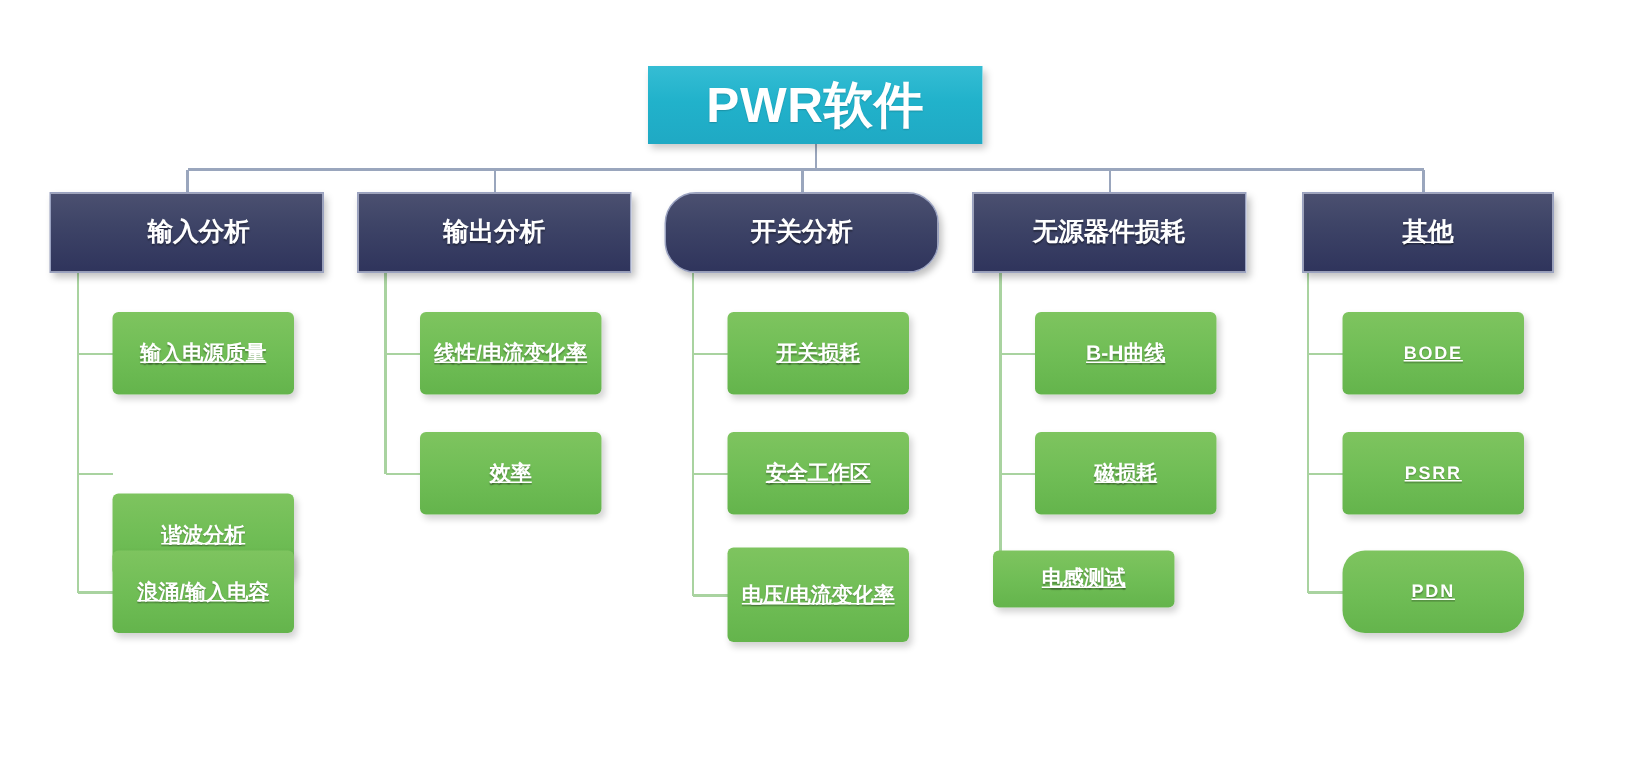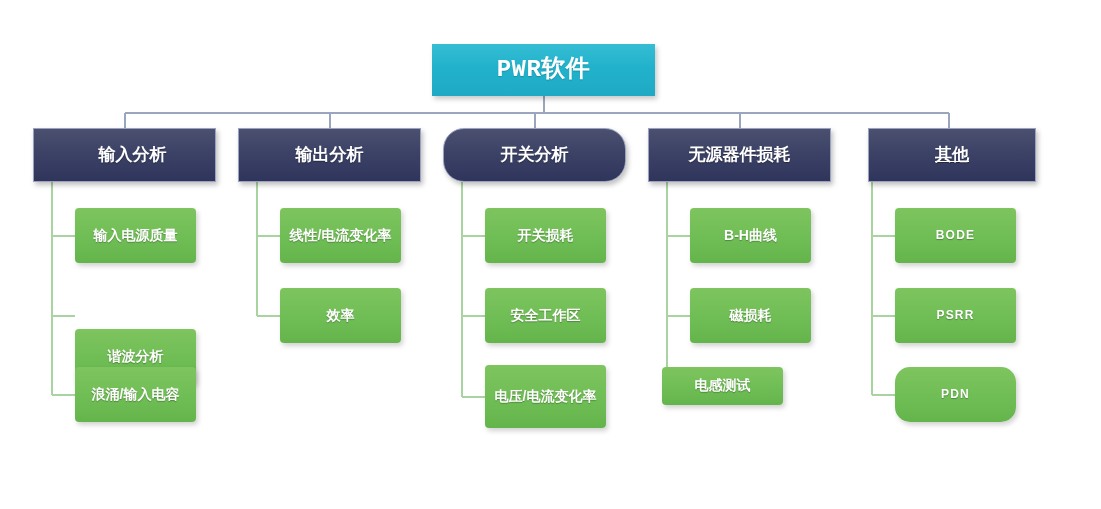--- a/index.html
+++ b/index.html
@@ -32,43 +32,43 @@
     display: flex;
     align-items: center;
     justify-content: center;
     text-align: center;
     color: #ffffff;
     line-height: 1.25;
     z-index: 2;
   }
   .node-root {
     background: linear-gradient(180deg, #35bdd4 0%, #21b2cb 45%, #1fa9c4 100%);
-    font-size: 24px;
+    font-size: 33px;
     font-weight: bold;
     letter-spacing: 0.5px;
     box-shadow: 2px 3px 5px rgba(0,0,0,0.22);
     text-shadow: 0 1px 1px rgba(0,0,0,0.18);
-    font-family: Liberation Mono, monospace;
   }
   .node-branch {
     background: linear-gradient(180deg, #4b5070 0%, #3e4467 40%, #2f345c 100%);
     border: 1px solid #9aa2c0;
     font-size: 17px;
     font-weight: bold;
     box-shadow: 2px 3px 5px rgba(0,0,0,0.25);
     text-shadow: 0 1px 1px rgba(0,0,0,0.35);
   }
   .node-leaf {
     background: linear-gradient(180deg, #7ec45f 0%, #6fbd55 55%, #64b44c 100%);
     border-radius: 4px;
     font-size: 14px;
     font-weight: bold;
     box-shadow: 2px 3px 5px rgba(0,0,0,0.18);
     text-shadow: 0 1px 1px rgba(0,0,0,0.28);
     padding: 0 6px;
+    text-decoration: underline;
   }
   .leaf-latin {
     font-size: 12px;
     letter-spacing: 1.2px;
   }
 </style>
 </head>
 <body>
 
 <div id="chart">

